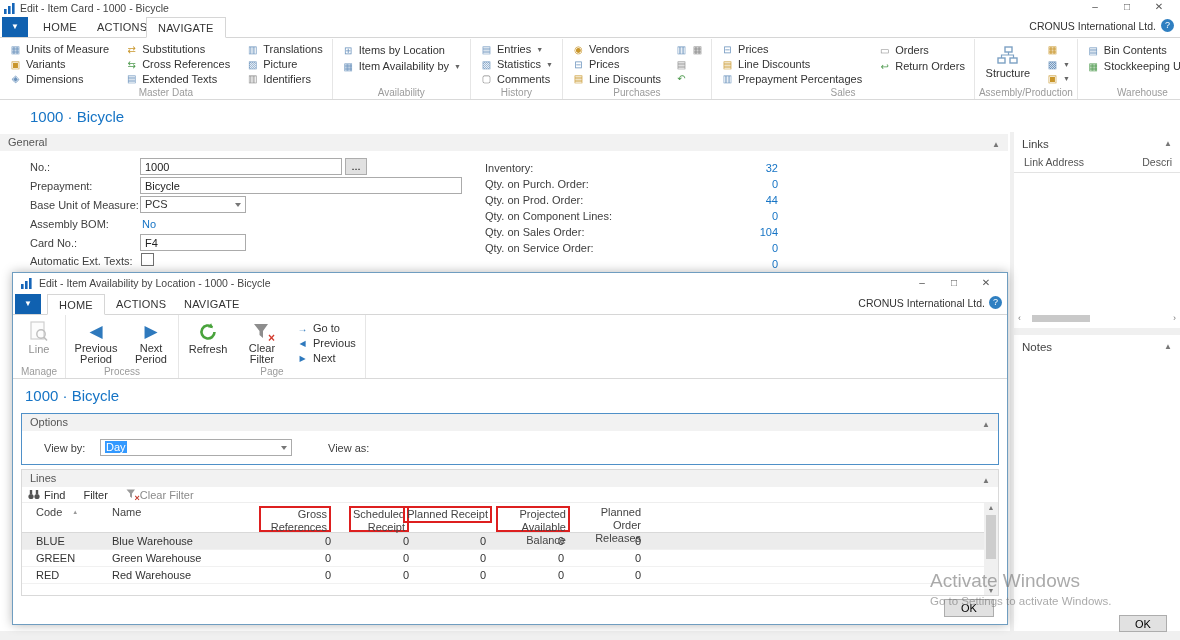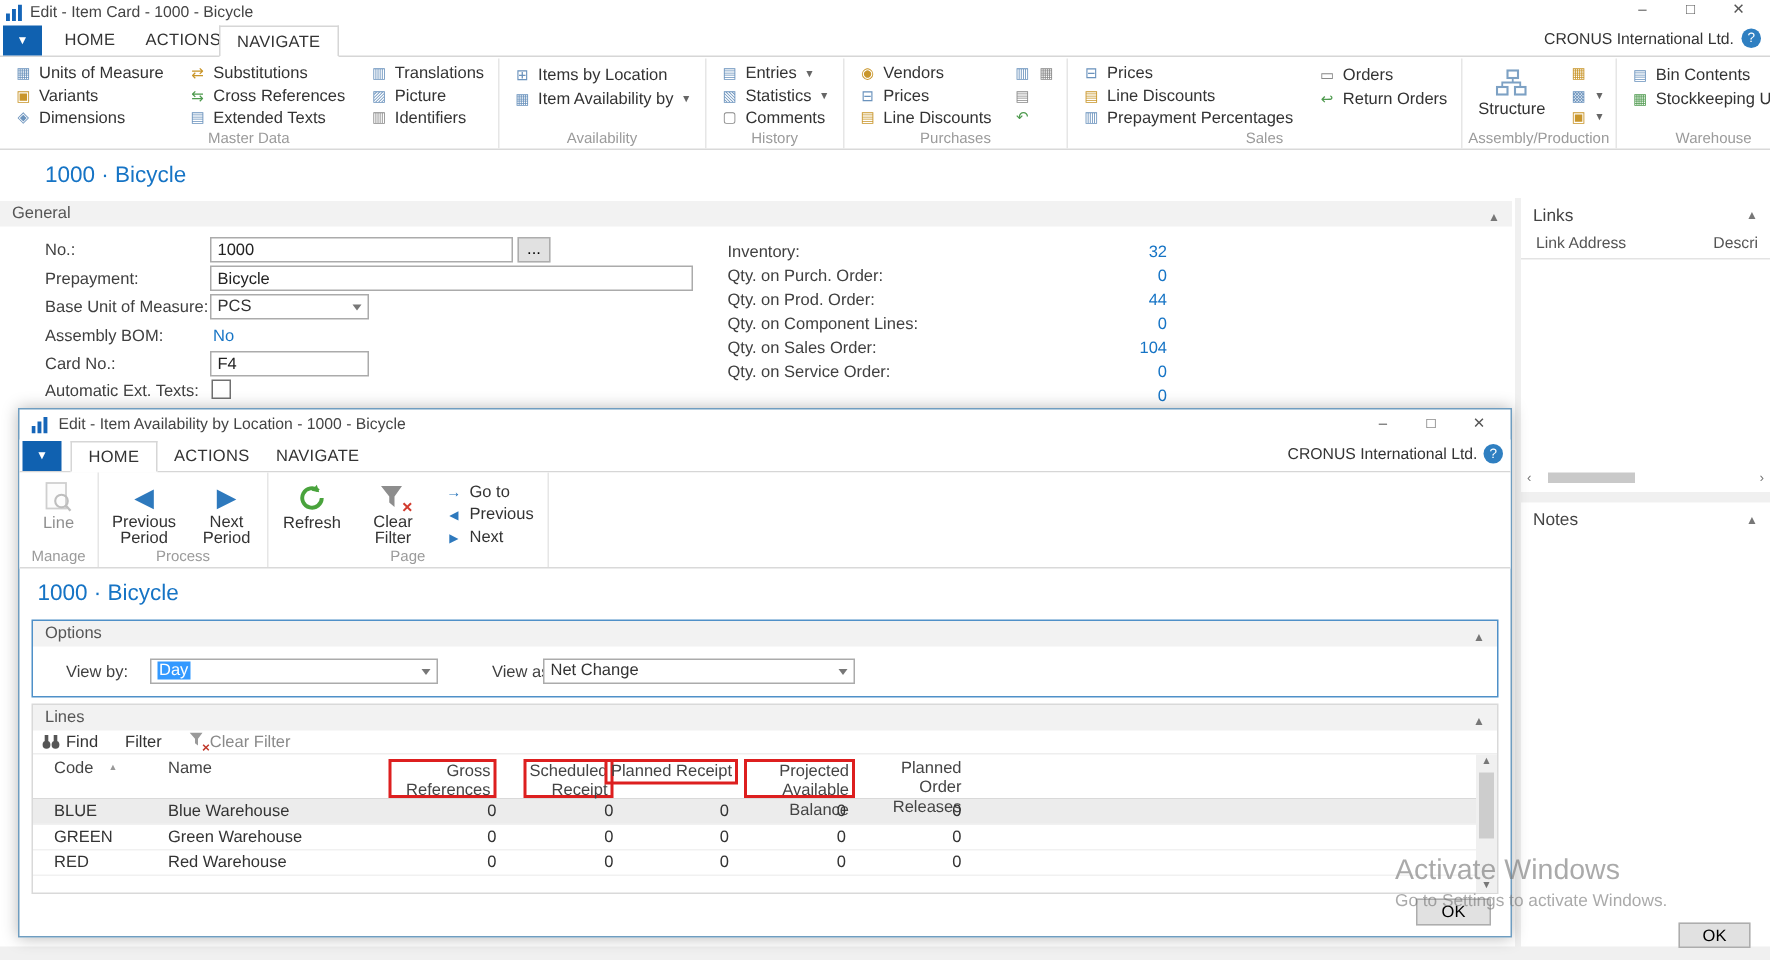--- a/index.html
+++ b/index.html
@@ -431,21 +431,20 @@
   <div class="abs" style="left:12px;top:114px;font-size:15px;color:#1674c5">1000 · Bicycle</div>
 
   <div class="fasttab optbox" style="top:140px;height:52px">
     <div class="sechdr">
       <span>Options</span>
       <span class="collapse">▲</span>
     </div>
     <span class="flabel" style="left:22px;top:28px">View by:</span>
     <div class="combo" style="left:78px;top:25px;width:192px"><span class="selhl">Day</span><span class="carrow"></span></div>
     <span class="flabel" style="left:306px;top:28px">View as:</span>
-    <div class="combo" style="left:340px;top:25px;width:208px"><span>Net Change</span><span class="carrow"></span></div>
   </div>
 
   <div class="fasttab linesbox" style="top:196px;height:127px">
     <div class="sechdr">
       <span>Lines</span>
       <span class="collapse">▲</span>
     </div>
     <div style="display:flex;gap:18px;align-items:center;height:16px;padding-left:6px;border-bottom:1px solid #eee">
       <span class="toolbtn">
           <svg width="12" height="11" viewBox="0 0 12 11">

